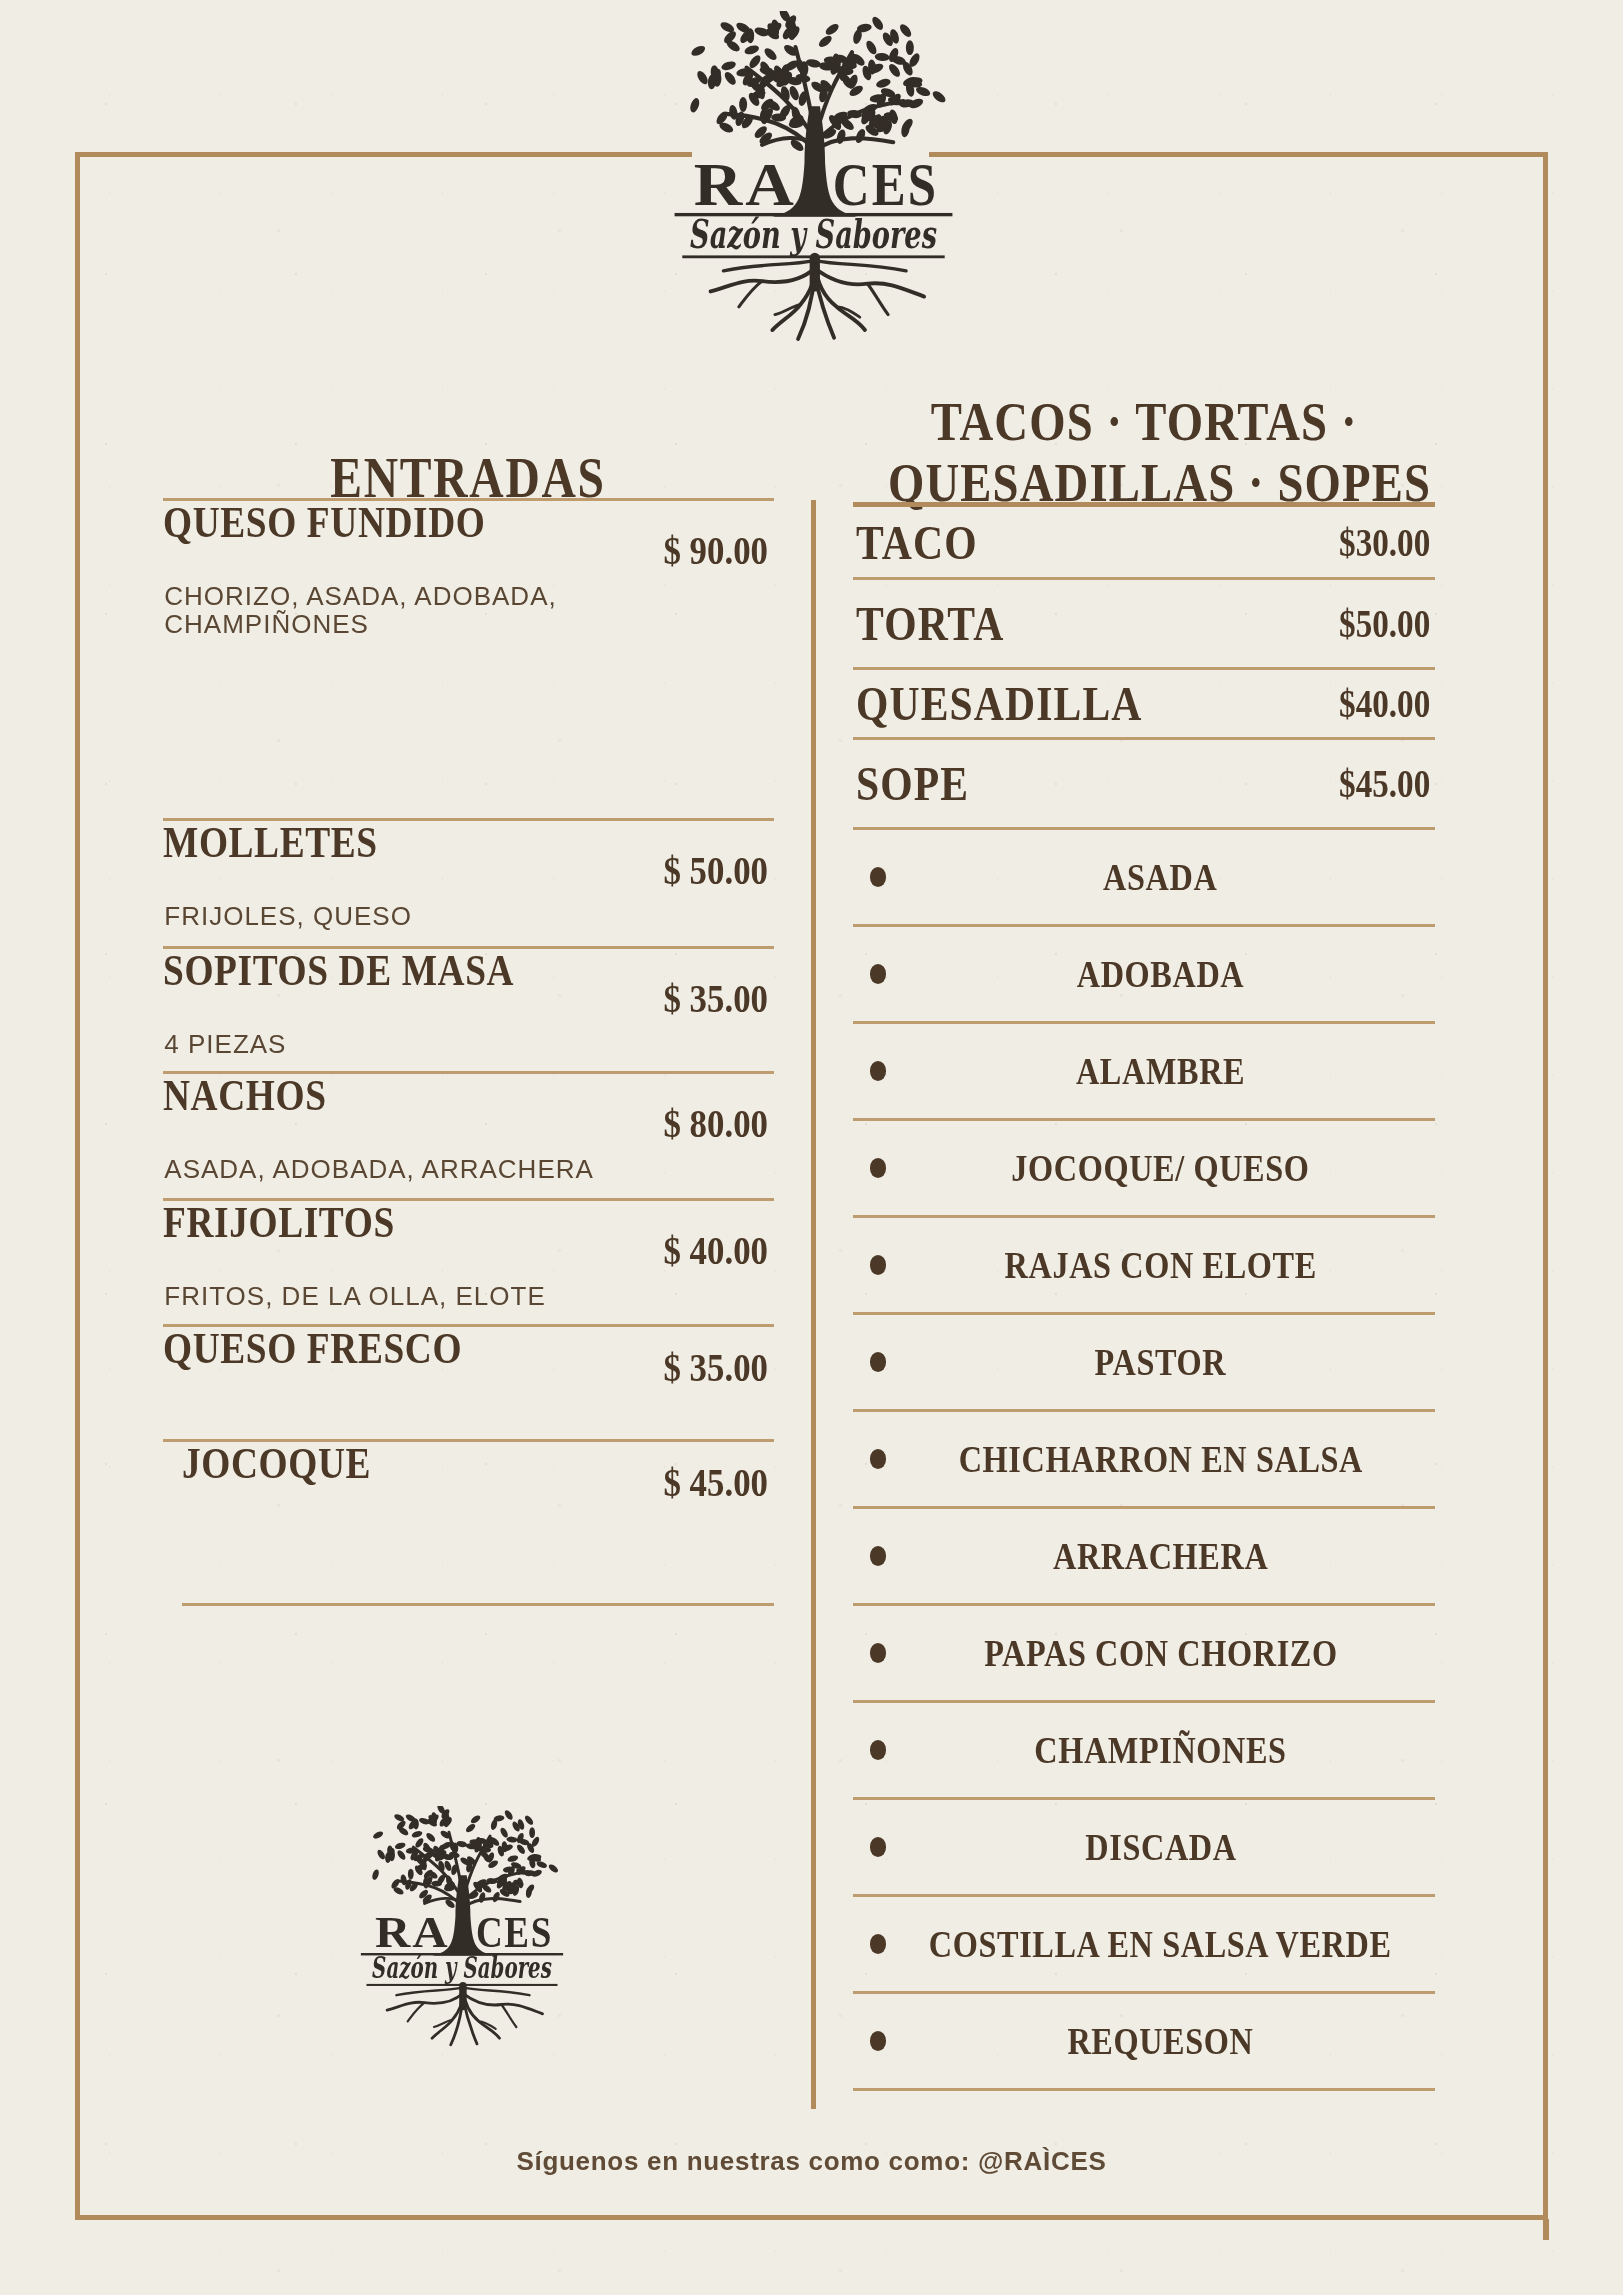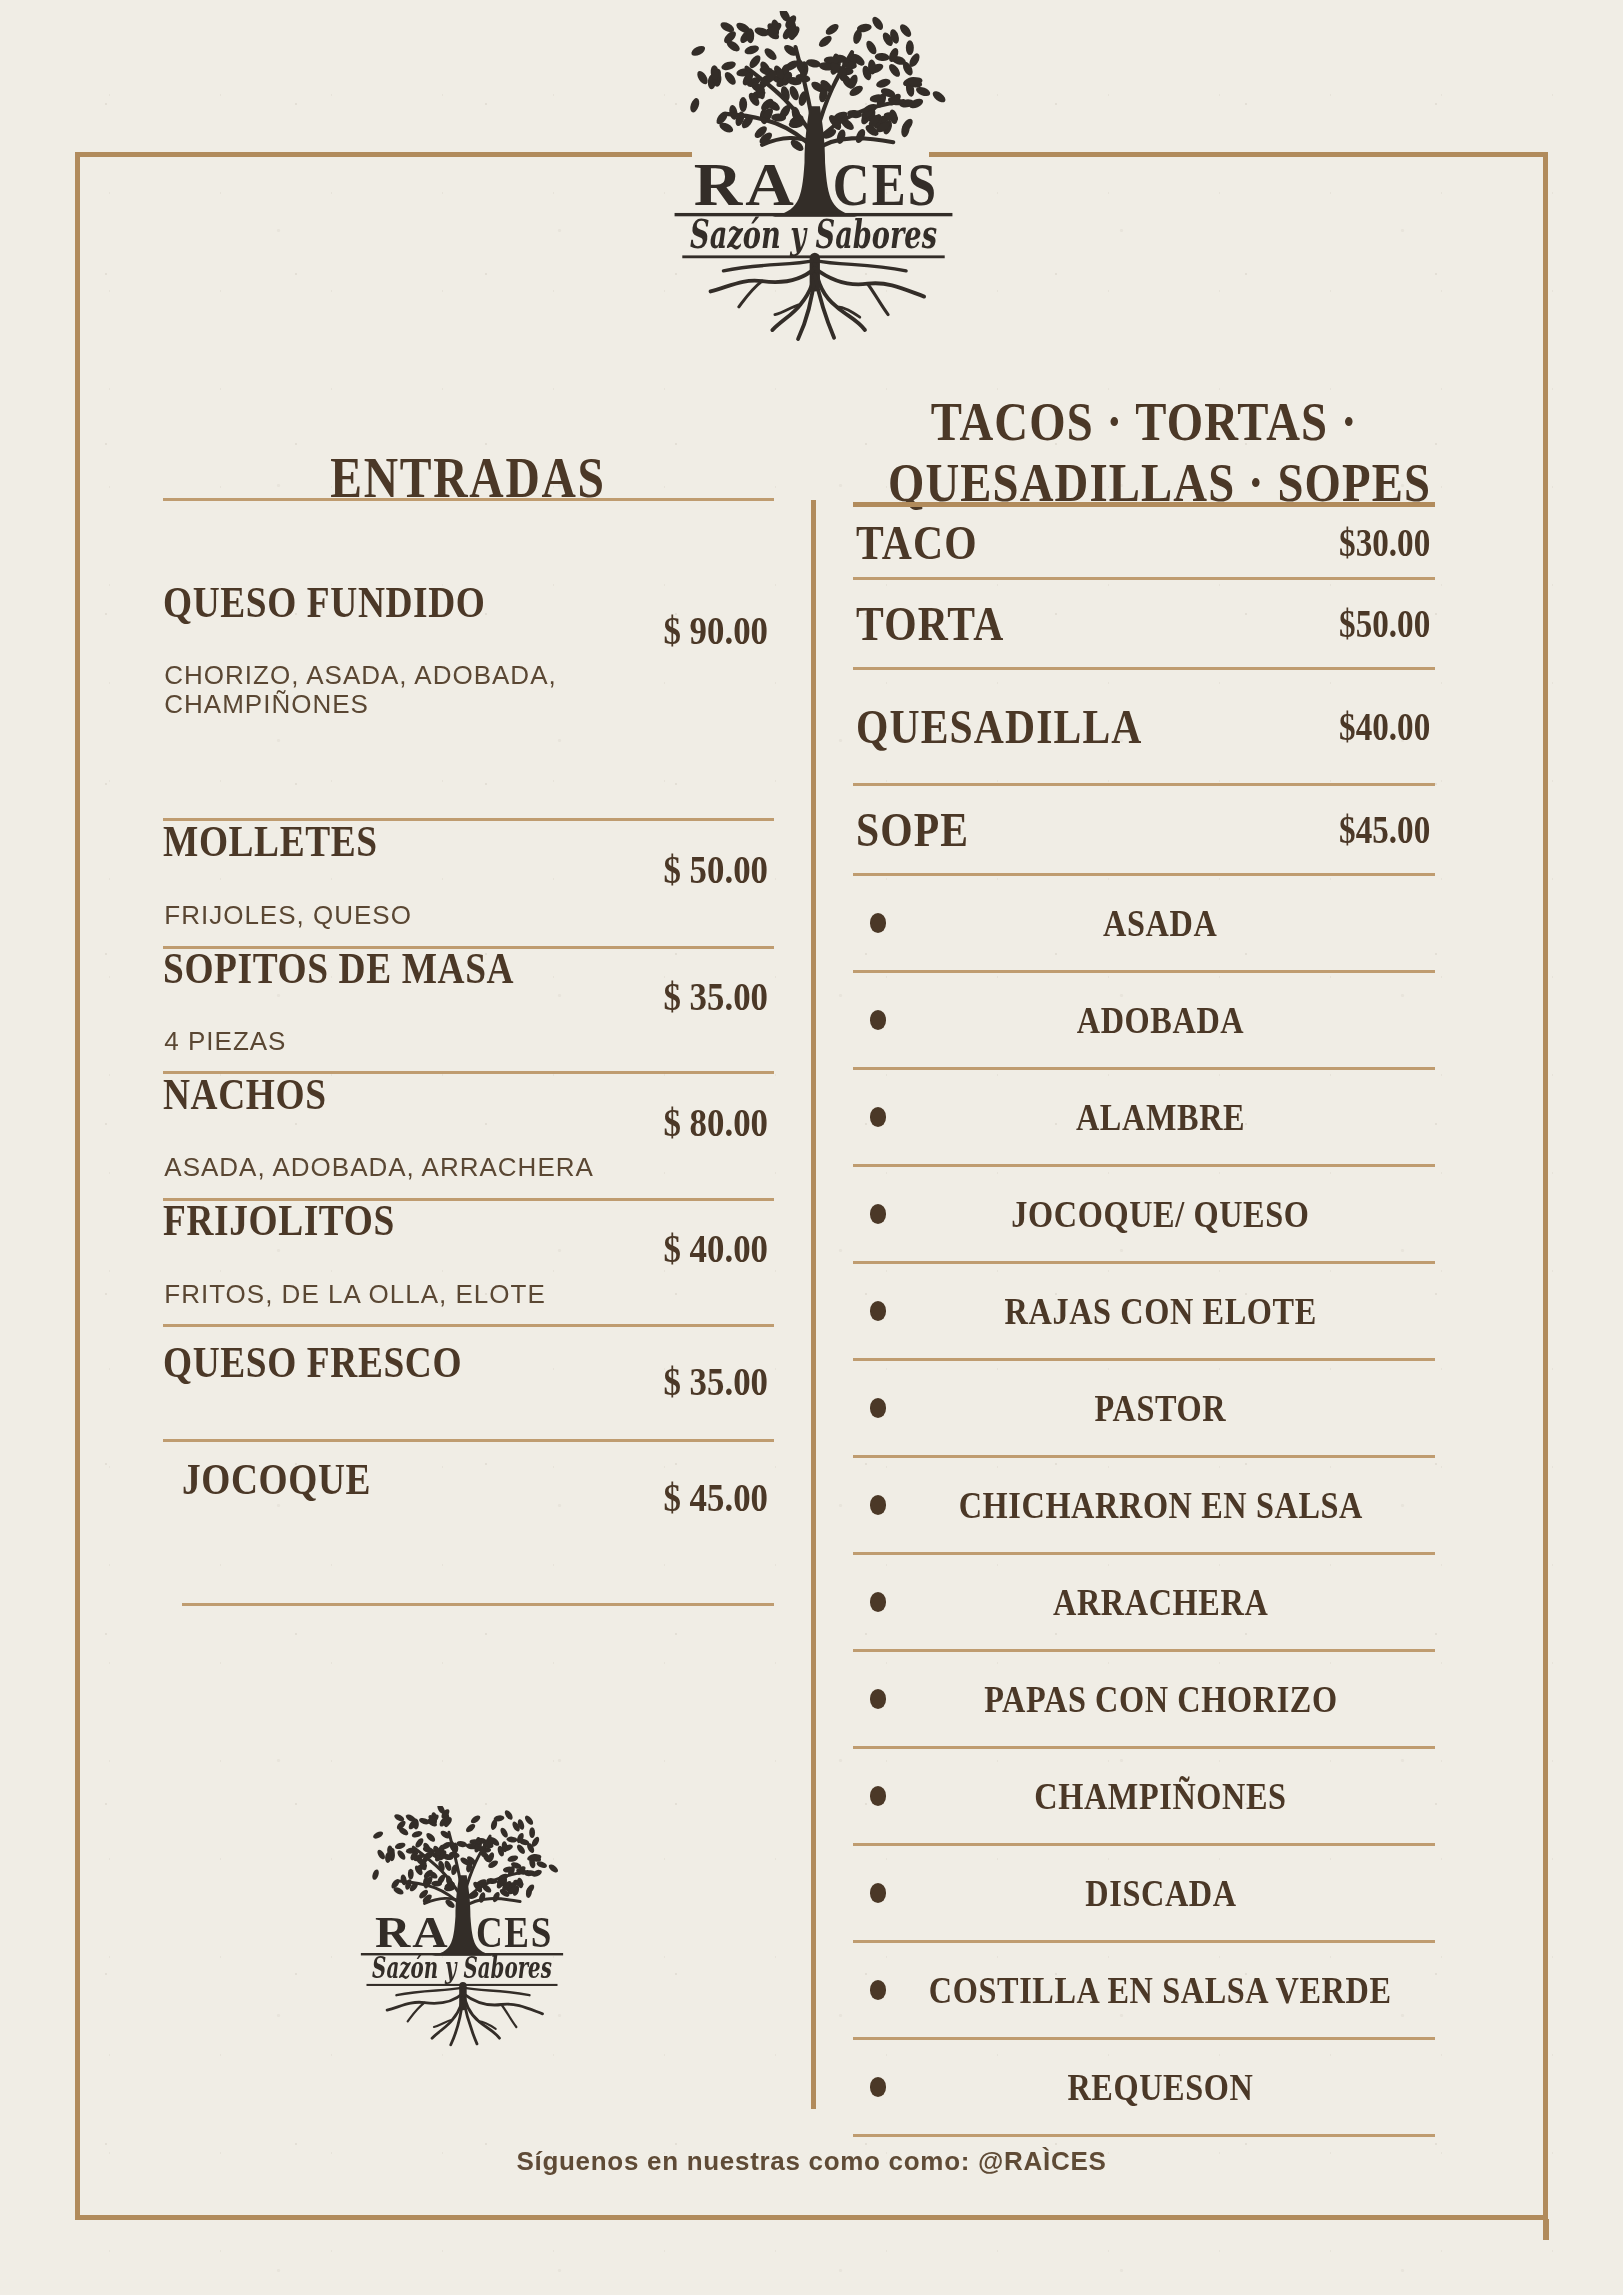--- a/index.html
+++ b/index.html
@@ -61,21 +61,21 @@
     position:absolute;left:163px;top:412px;width:611px;z-index:2;
     text-align:center;font-size:56px;font-weight:700;line-height:56px;
     letter-spacing:2px;color:var(--text);
   }
   .left-list{
     position:absolute;left:163px;top:498px;width:611px;z-index:2;
     border-top:3.9px solid var(--line);
   }
   .li-row{
     box-sizing:border-box;border-bottom:3.9px solid var(--line);
-    display:flex;flex-direction:column;justify-content:center;
+    display:flex;flex-direction:column;justify-content:flex-start;
     padding:0 6.5px 17px 0;
   }
   .li-row:nth-child(1){height:320px;padding-bottom:19.6px;}
   .li-row:nth-child(2){height:128px;}
   .li-row:nth-child(3){height:125px;}
   .li-row:nth-child(4){height:127px;}
   .li-row:nth-child(5){height:126px;}
   .li-row:nth-child(6){height:115px;padding-bottom:23.5px;}
   .li-row:nth-child(7){height:164px;padding-bottom:69px;margin-left:19px;}
   .li-grid{
@@ -105,21 +105,21 @@
     position:absolute;left:853px;top:502px;width:582px;z-index:2;
     border-top:5.9px solid var(--frame);
   }
   .pr-row{
     box-sizing:border-box;border-bottom:3.3px solid var(--line);
     display:flex;justify-content:space-between;align-items:center;
     padding:0 5.2px 0 2.6px;
   }
   .pr-row:nth-child(1){height:73px;}
   .pr-row:nth-child(2){height:90px;}
-  .pr-row:nth-child(3){height:116px;}
+  .pr-row:nth-child(3){height:70px;}
   .pr-row:nth-child(4){height:90px;}
   .pr-name{font-size:49px;font-weight:700;line-height:1;letter-spacing:1.3px;}
   .pr-price{font-size:39px;font-weight:700;line-height:1;}
   .opt-row{
     box-sizing:border-box;height:97px;border-bottom:3.3px solid var(--line);
     display:flex;align-items:center;
   }
   .bullet{
     width:16.3px;height:19.6px;border-radius:50%;background:var(--text);
     margin-left:17px;flex:none;

